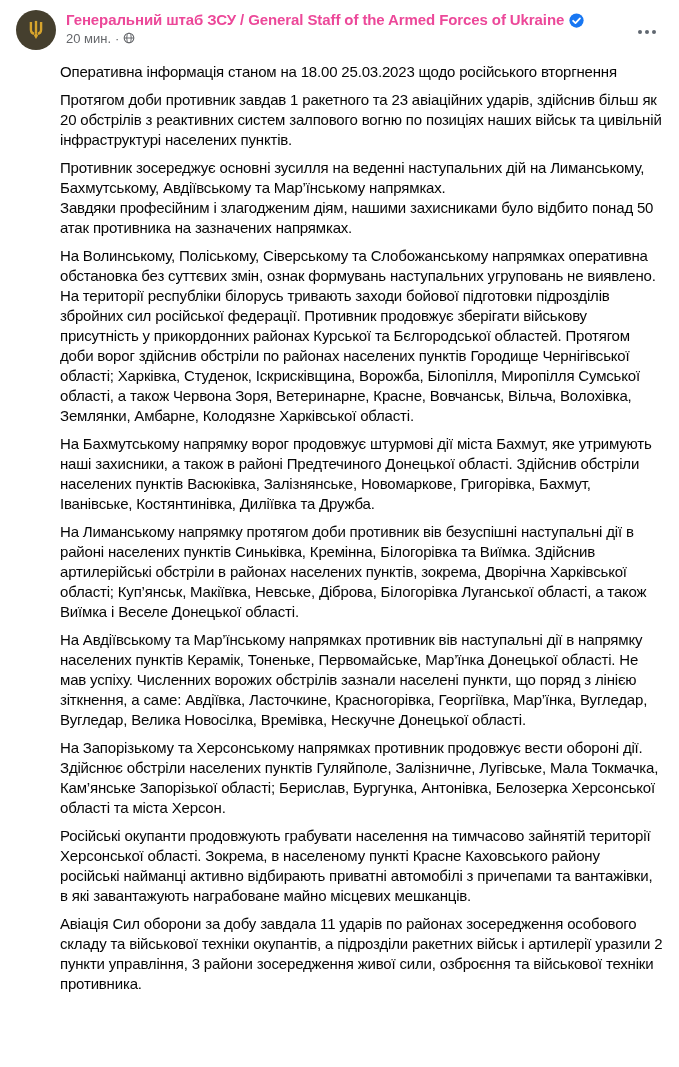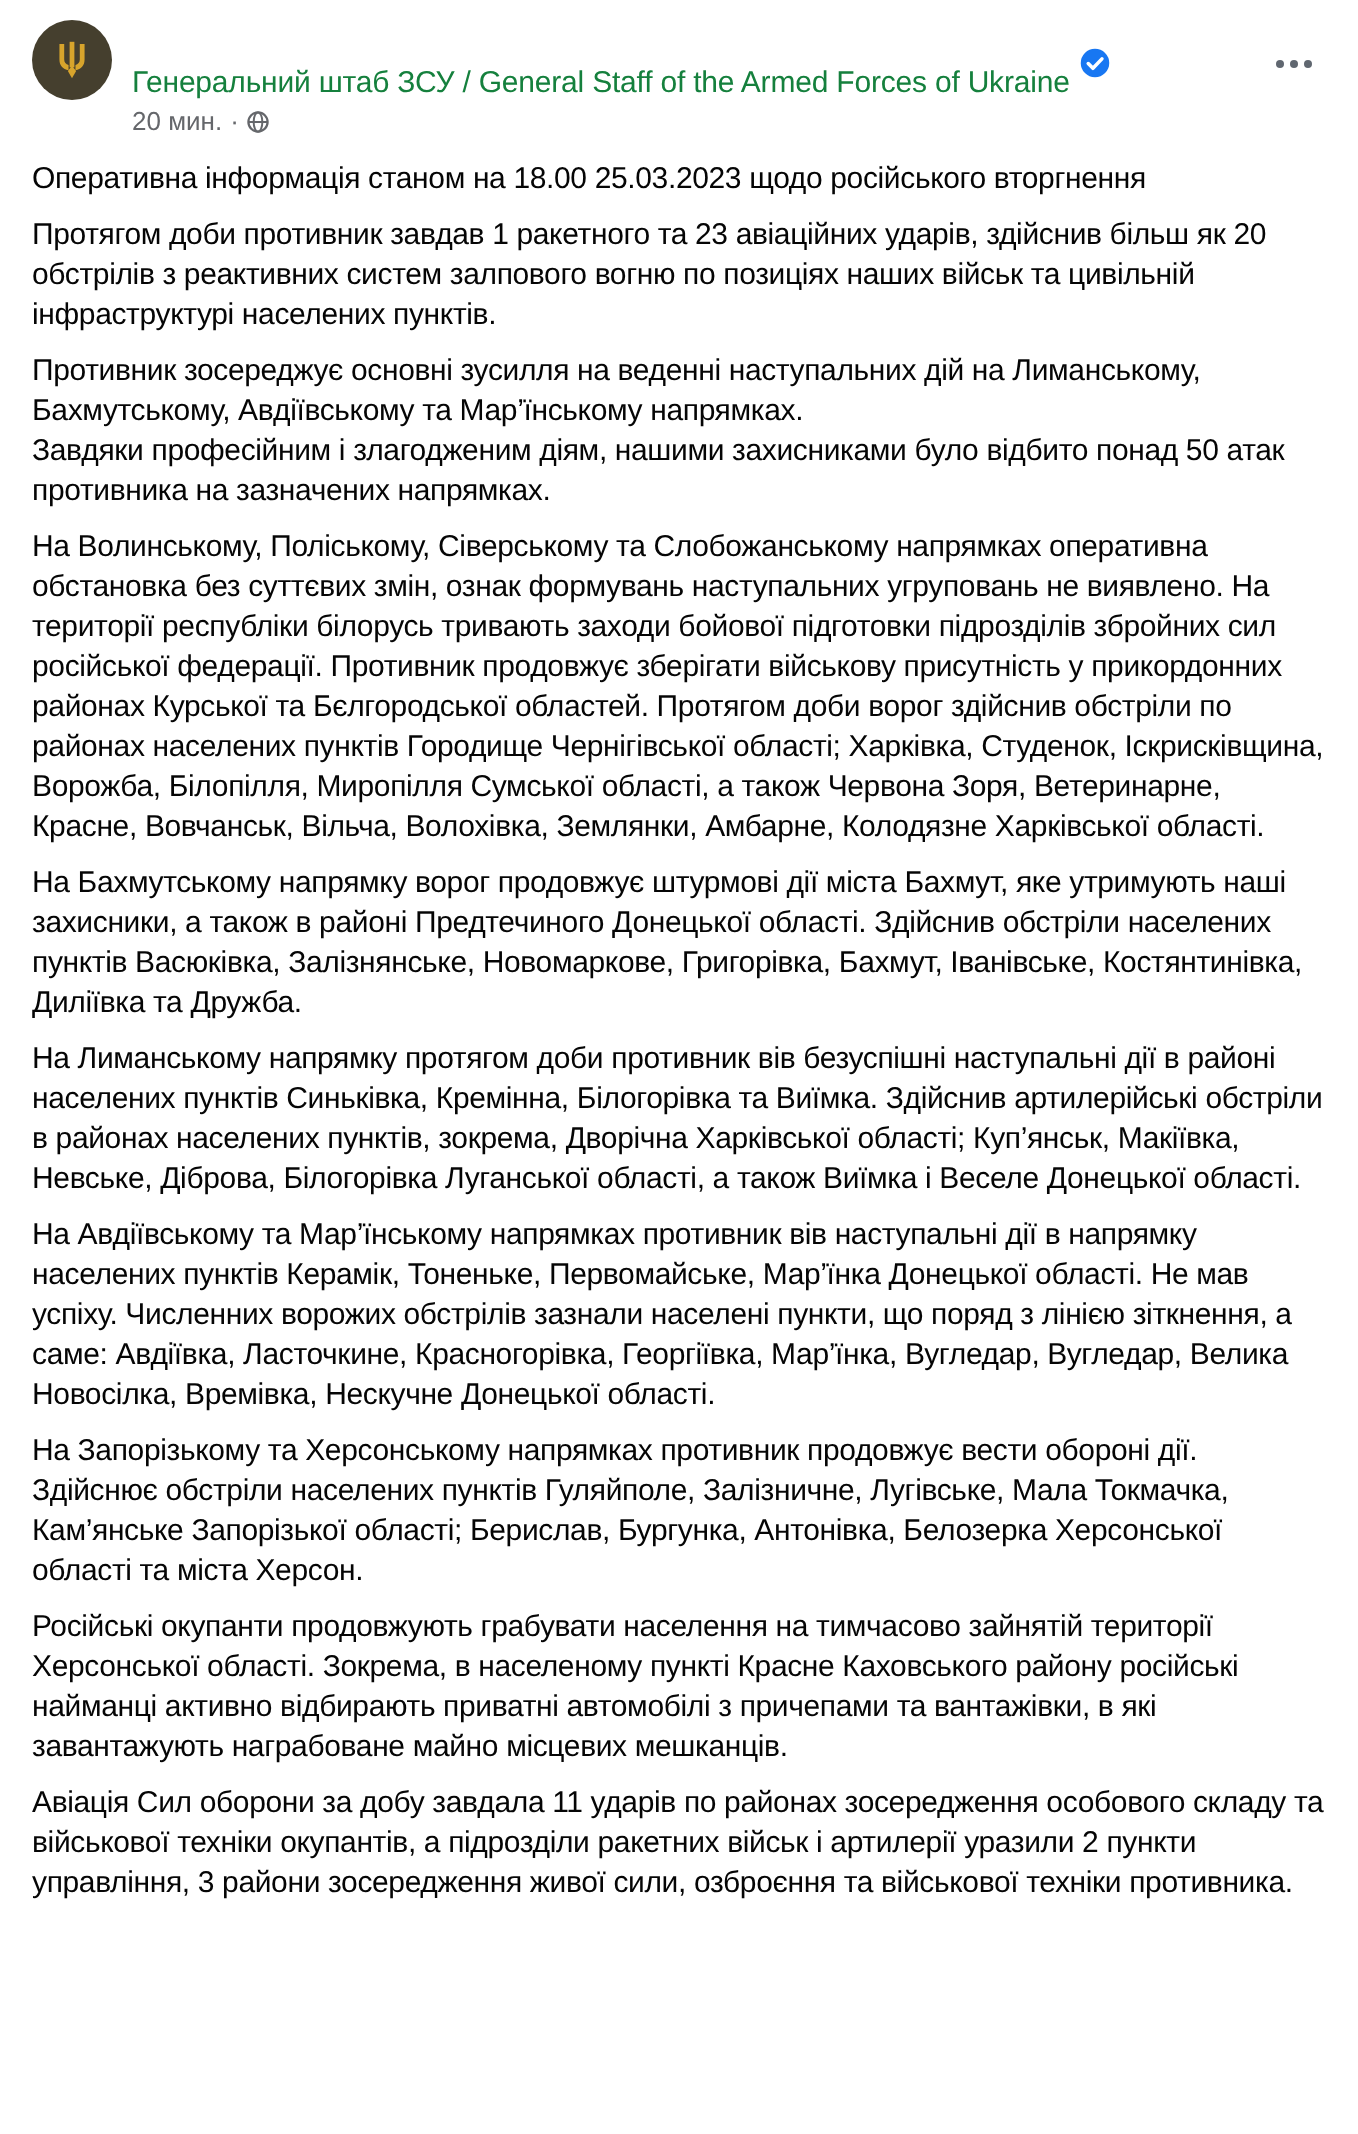--- a/index.html
+++ b/index.html
@@ -18,41 +18,41 @@
   }
   .avatar {
     width:40px; height:40px; border-radius:50%;
     background:#453f2e; flex:0 0 40px;
     display:flex; align-items:center; justify-content:center;
     cursor:pointer;
   }
   .header-info { flex:1 1 auto; margin-left:10px; min-width:0; }
   .author-row { display:flex; align-items:center; gap:5px; padding-top:1px; }
   .author {
-    font-size:15px; font-weight:400; color:#15803d;
-    letter-spacing:-0.1px; white-space:nowrap; cursor:pointer;margin-top:22px;
+    font-size:15px; font-weight:700; color:#ec4899;
+    letter-spacing:-0.1px; white-space:nowrap; cursor:pointer;
   }
   .verified { display:inline-flex; align-items:center; margin-top:1px; }
   .meta-row {
-    display:flex; align-items:center; gap:4px;
+    display:flex; align-items:flex-start; gap:4px;
     margin-top:3px; font-size:13px; color:#65676b;
   }
   .meta-row .ts { cursor:pointer; }
   .globe { display:inline-flex; align-items:center; margin-top:1px; }
 
   .options {
     flex:0 0 auto; width:32px; height:32px; margin-top:6px;
     display:flex; align-items:center; justify-content:center;
     border-radius:50%; cursor:pointer;
   }
   .dots { display:flex; gap:3px; }
   .dots i { width:4px; height:4px; border-radius:50%; background:#606770; display:block; }
 
   
-  .post-body { padding:8px 16px 0 16px; }
+  .post-body { padding:8px 16px 0 16px;margin-left:44px; }
   .post-body p {
     font-size:15px; line-height:20px; color:#050505;
     letter-spacing:-0.18px;
     margin:0 0 8px 0;
     white-space:pre-line;
   }
 </style>
 </head>
 <body>
 

